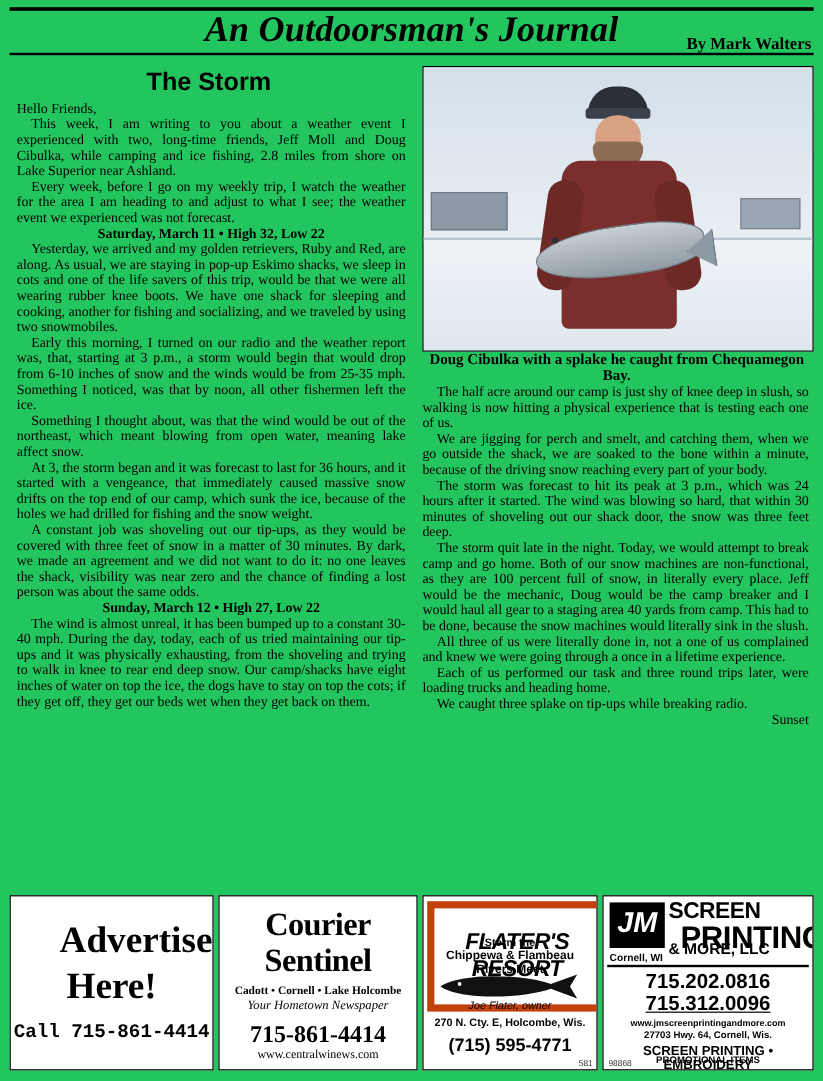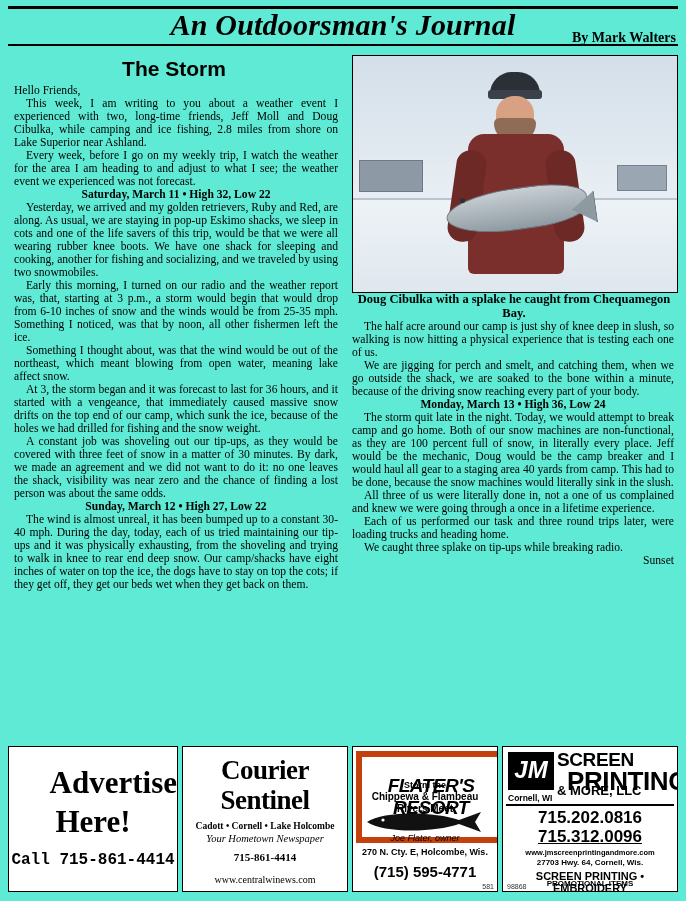--- a/index.html
+++ b/index.html
@@ -13,21 +13,21 @@
     font-family: "Liberation Serif", serif;
     color: #000;
     position: relative;
     overflow: hidden;
   }
   .page {
     position: absolute;
     left: 0; top: 0;
     width: 686px;
     height: 901px;
-    background: #5eead4;
+    background: #22c55e;
   }
 
   
   .masthead {
     position: absolute;
     left: 8px;
     top: 6px;
     width: 670px;
     height: 46px;
   }
@@ -260,21 +260,21 @@
     font-weight: bold; font-size: 9.5px;
   }
   .ad-courier-tag {
     position: absolute; left: 0; top: 86px; width: 100%;
     text-align: center; font-family: "Liberation Serif", serif;
     font-style: italic; font-size: 10.5px;
   }
   .ad-courier-phone {
     position: absolute; left: 0; top: 104px; width: 100%;
     text-align: center; font-family: "Liberation Serif", serif;
-    font-weight: bold; font-size: 11px;
+    font-weight: bold; font-size: 20px;
   }
   .ad-courier-web {
     position: absolute; left: 0; top: 127px; width: 100%;
     text-align: center; font-family: "Liberation Serif", serif;
     font-size: 10px;
   }
 
   .ad-flaters-name {
     position: absolute; left: 3px; top: 4px; width: 138px;
     text-align: center;
@@ -438,21 +438,21 @@
     <p>Something I thought about, was that the wind would be out of the northeast, which meant blowing from open water, meaning lake affect snow.</p>
     <p>At 3, the storm began and it was forecast to last for 36 hours, and it started with a vengeance, that immediately caused massive snow drifts on the top end of our camp, which sunk the ice, because of the holes we had drilled for fishing and the snow weight.</p>
     <p>A constant job was shoveling out our tip-ups, as they would be covered with three feet of snow in a matter of 30 minutes. By dark, we made an agreement and we did not want to do it: no one leaves the shack, visibility was near zero and the chance of finding a lost person was about the same odds.</p>
     <p class="ctr">Sunday, March 12 • High 27, Low 22</p>
     <p>The wind is almost unreal, it has been bumped up to a constant 30-40 mph. During the day, today, each of us tried maintaining our tip-ups and it was physically exhausting, from the shoveling and trying to walk in knee to rear end deep snow. Our camp/shacks have eight inches of water on top the ice, the dogs have to stay on top the cots; if they get off, they get our beds wet when they get back on them.</p>
   </div>
 
   <div class="col" id="col-right">
     <p>The half acre around our camp is just shy of knee deep in slush, so walking is now hitting a physical experience that is testing each one of us.</p>
     <p>We are jigging for perch and smelt, and catching them, when we go outside the shack, we are soaked to the bone within a minute, because of the driving snow reaching every part of your body.</p>
-    <p class="ctr">Monday, March 13 • High 36, Low 24</p>
+    <p>The storm was forecast to hit its peak at 3 p.m., which was 24 hours after it started. The wind was blowing so hard, that within 30 minutes of shoveling out our shack door, the snow was three feet deep.</p>
     <p>The storm quit late in the night. Today, we would attempt to break camp and go home. Both of our snow machines are non-functional, as they are 100 percent full of snow, in literally every place. Jeff would be the mechanic, Doug would be the camp breaker and I would haul all gear to a staging area 40 yards from camp. This had to be done, because the snow machines would literally sink in the slush.</p>
     <p>All three of us were literally done in, not a one of us complained and knew we were going through a once in a lifetime experience.</p>
     <p>Each of us performed our task and three round trips later, were loading trucks and heading home.</p>
     <p>We caught three splake on tip-ups while breaking radio.</p>
     <p class="right">Sunset</p>
   </div>
 
   <div class="ads">
 
     <div class="ad" id="ad-advertise">

